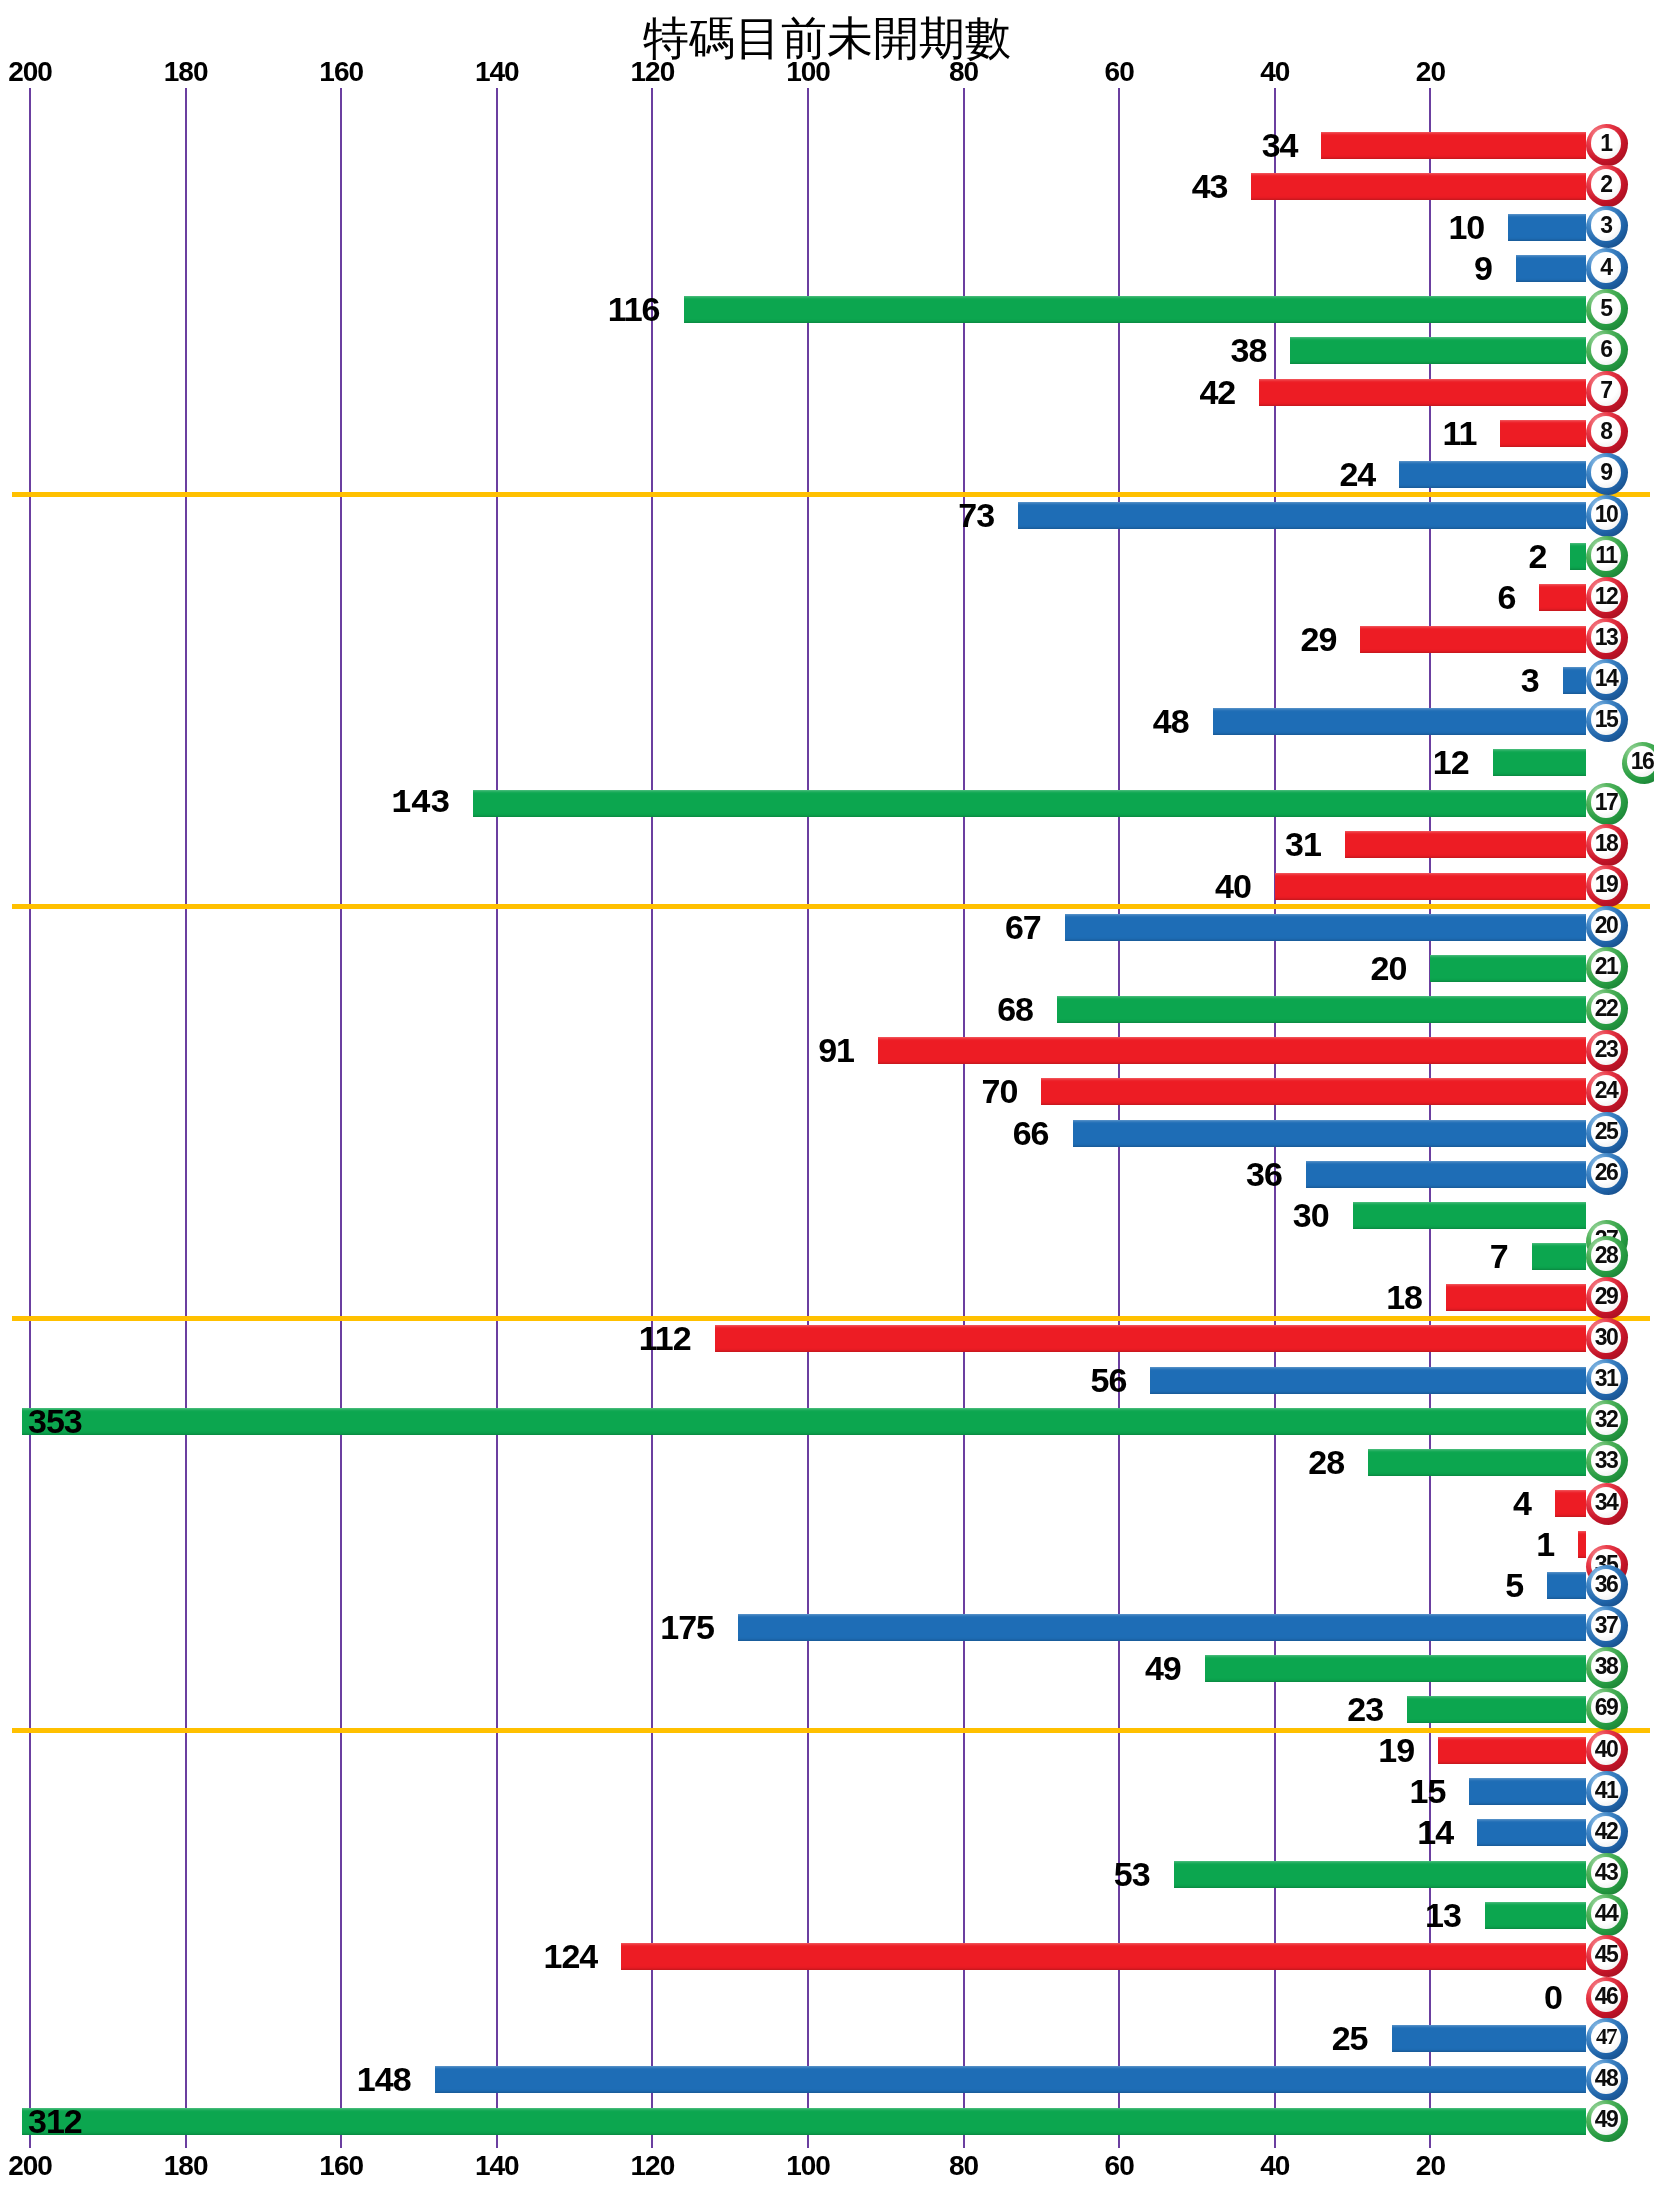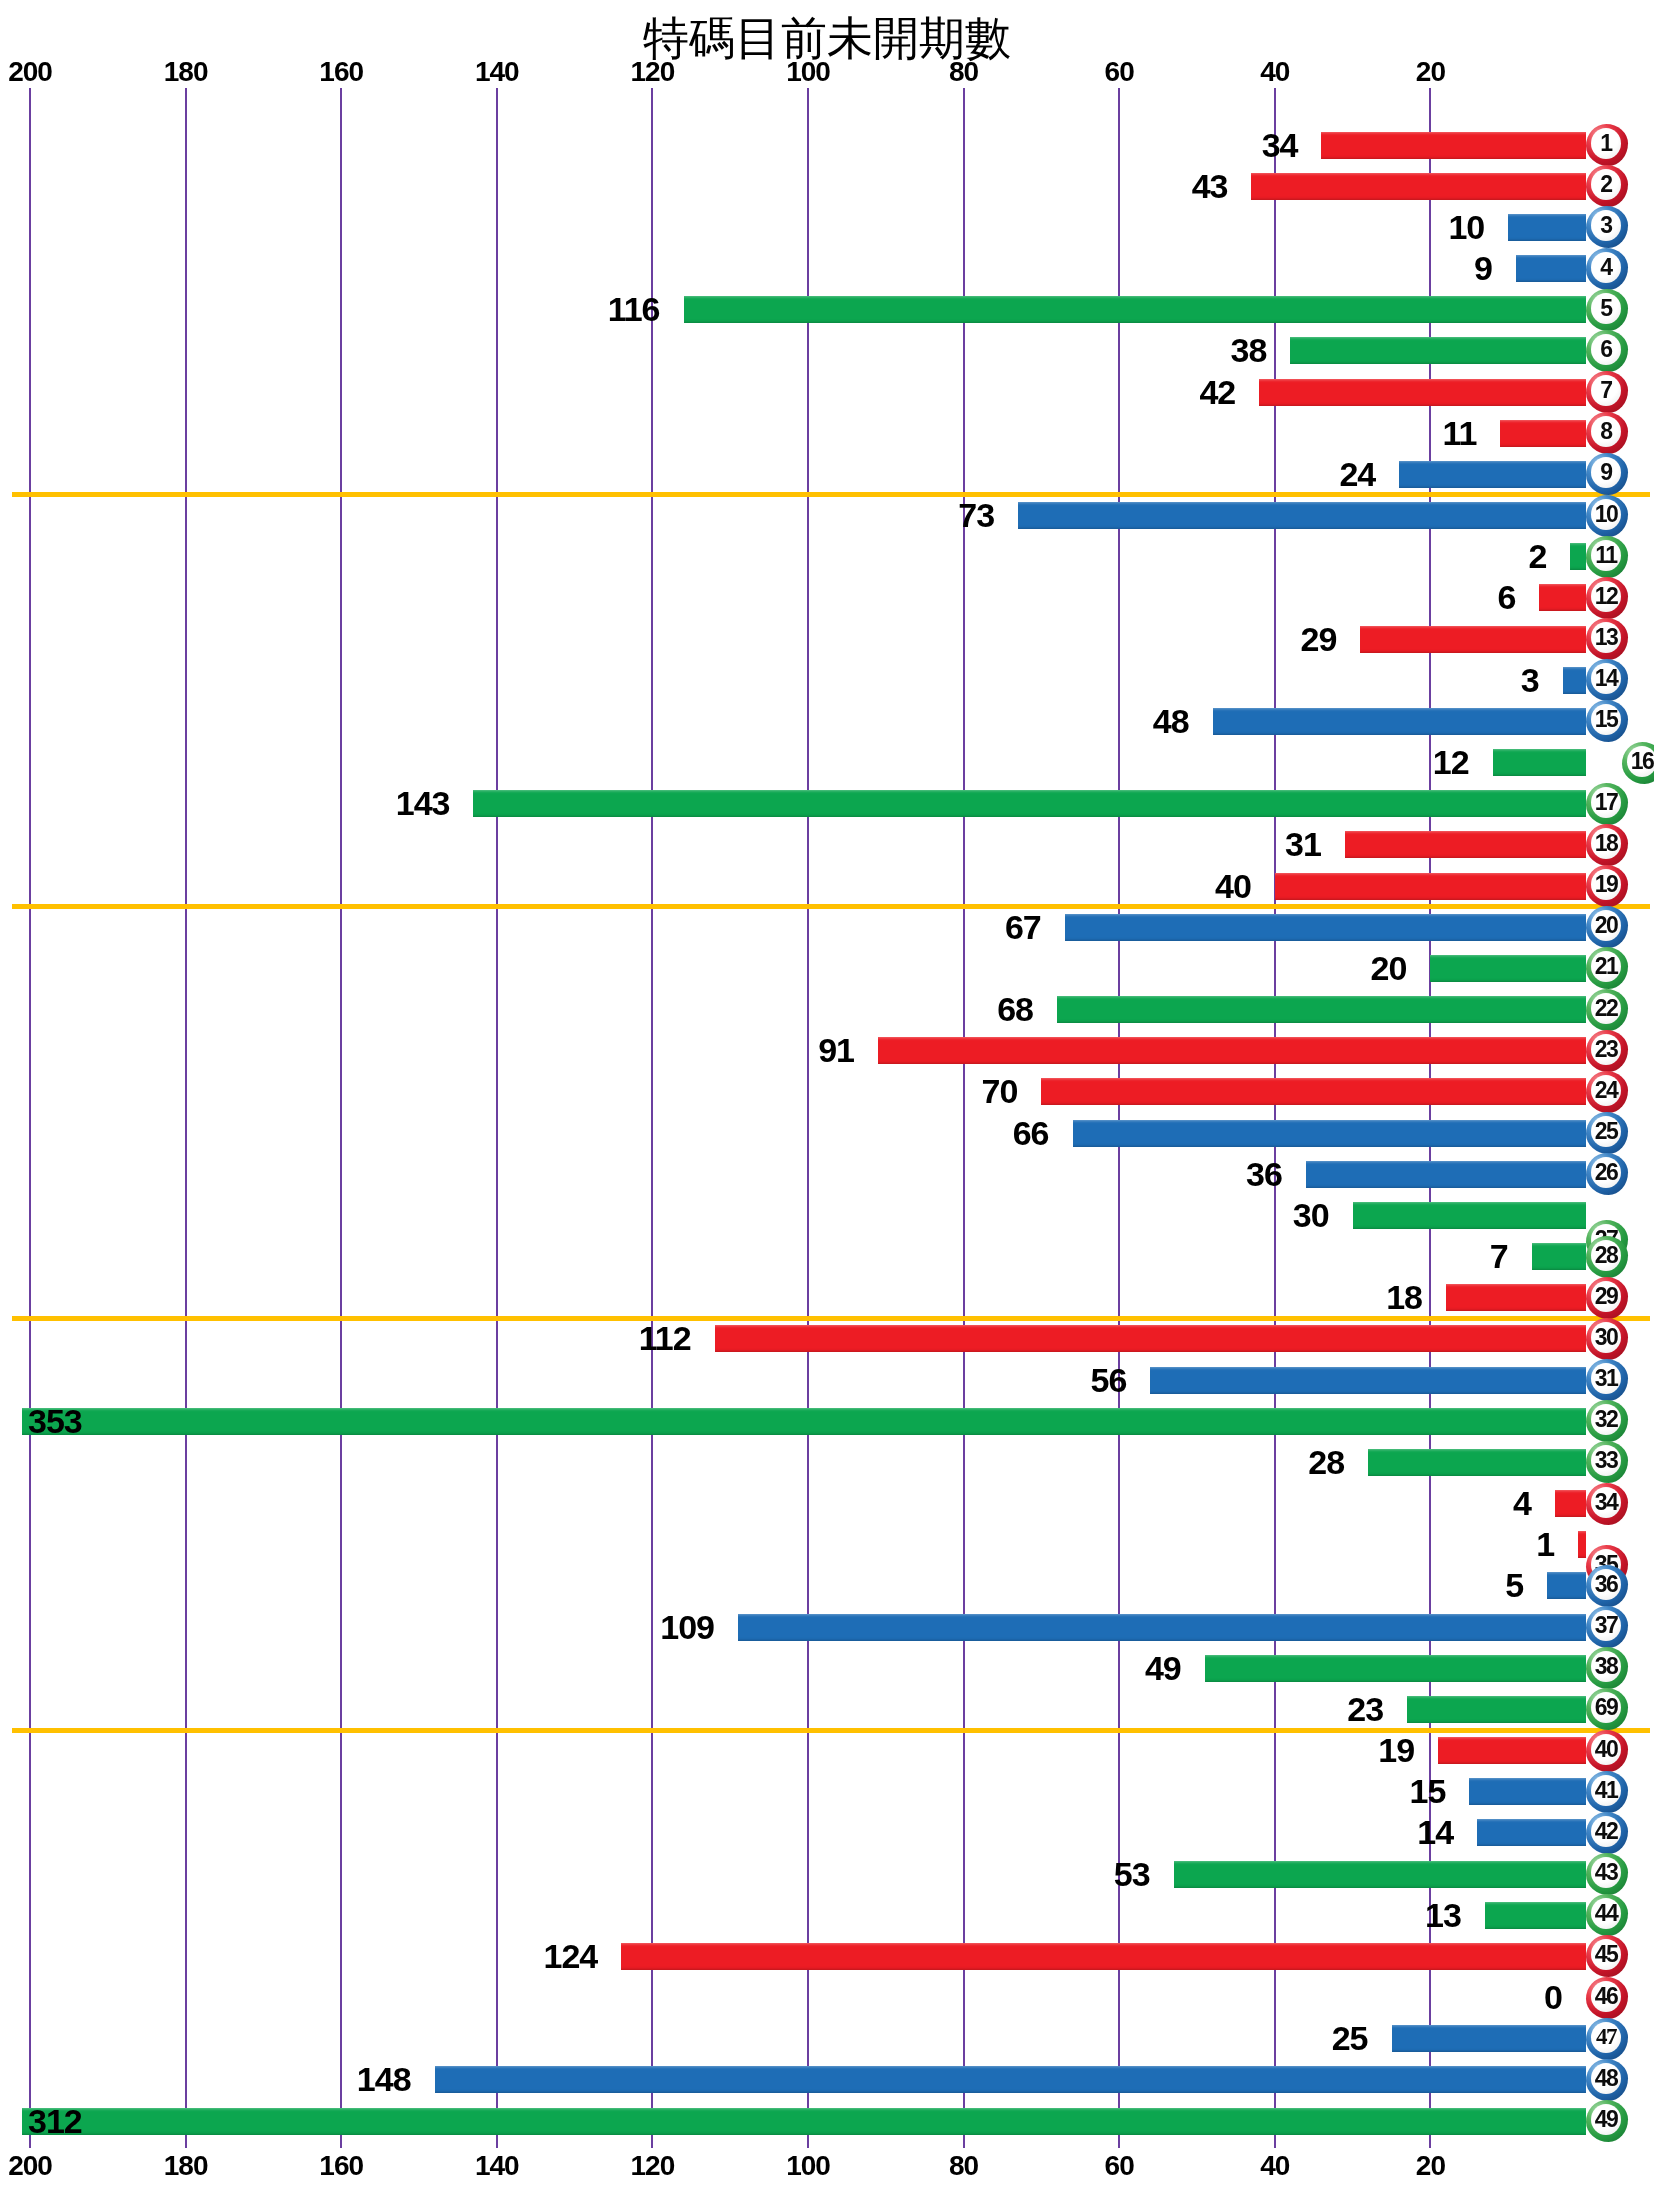--- a/index.html
+++ b/index.html
@@ -165,21 +165,21 @@
         </div>
       </div>
       <div class="bar green" style="left: 1492.64px; top: 749.05px; width: 93.36px;"></div>
       <div class="val right" style="right: 185.36px; top: 742.05px;">12</div>
       <div class="ball green" style="left: 1614px; top: 741.55px; margin-left: 8px;">
         <div class="face">
           <span class="num">16</span>
         </div>
       </div>
       <div class="bar green" style="left: 473.46px; top: 790.22px; width: 1112.54px;"></div>
-      <div class="val right" style="right: 1204.54px; top: 783.22px;">143</div>
+      <div class="val right" style="right: 1204.54px; top: 783.22px; font-family: Liberation Mono, monospace;">143</div>
       <div class="ball green" style="left: 1586px; top: 782.72px;">
         <div class="face">
           <span class="num">17</span>
         </div>
       </div>
       <div class="bar red" style="left: 1344.82px; top: 831.39px; width: 241.18px;"></div>
       <div class="val right" style="right: 333.18px; top: 824.39px;">31</div>
       <div class="ball red" style="left: 1586px; top: 823.89px;">
         <div class="face">
           <span class="num">18</span>
@@ -305,21 +305,21 @@
         </div>
       </div>
       <div class="bar blue" style="left: 1547.1px; top: 1572.45px; width: 38.9px;"></div>
       <div class="val right" style="right: 130.9px; top: 1565.45px;">5</div>
       <div class="ball blue" style="left: 1586px; top: 1564.95px;">
         <div class="face">
           <span class="num">36</span>
         </div>
       </div>
       <div class="bar blue" style="left: 737.98px; top: 1613.62px; width: 848.02px;"></div>
-      <div class="val right" style="right: 940.02px; top: 1606.62px;">109</div>
+      <div class="val right" style="right: 940.02px; top: 1606.62px;">175</div>
       <div class="ball blue" style="left: 1586px; top: 1606.12px;">
         <div class="face">
           <span class="num">37</span>
         </div>
       </div>
       <div class="bar green" style="left: 1204.78px; top: 1654.79px; width: 381.22px;"></div>
       <div class="val right" style="right: 473.22px; top: 1647.79px;">49</div>
       <div class="ball green" style="left: 1586px; top: 1647.29px;">
         <div class="face">
           <span class="num">38</span>

